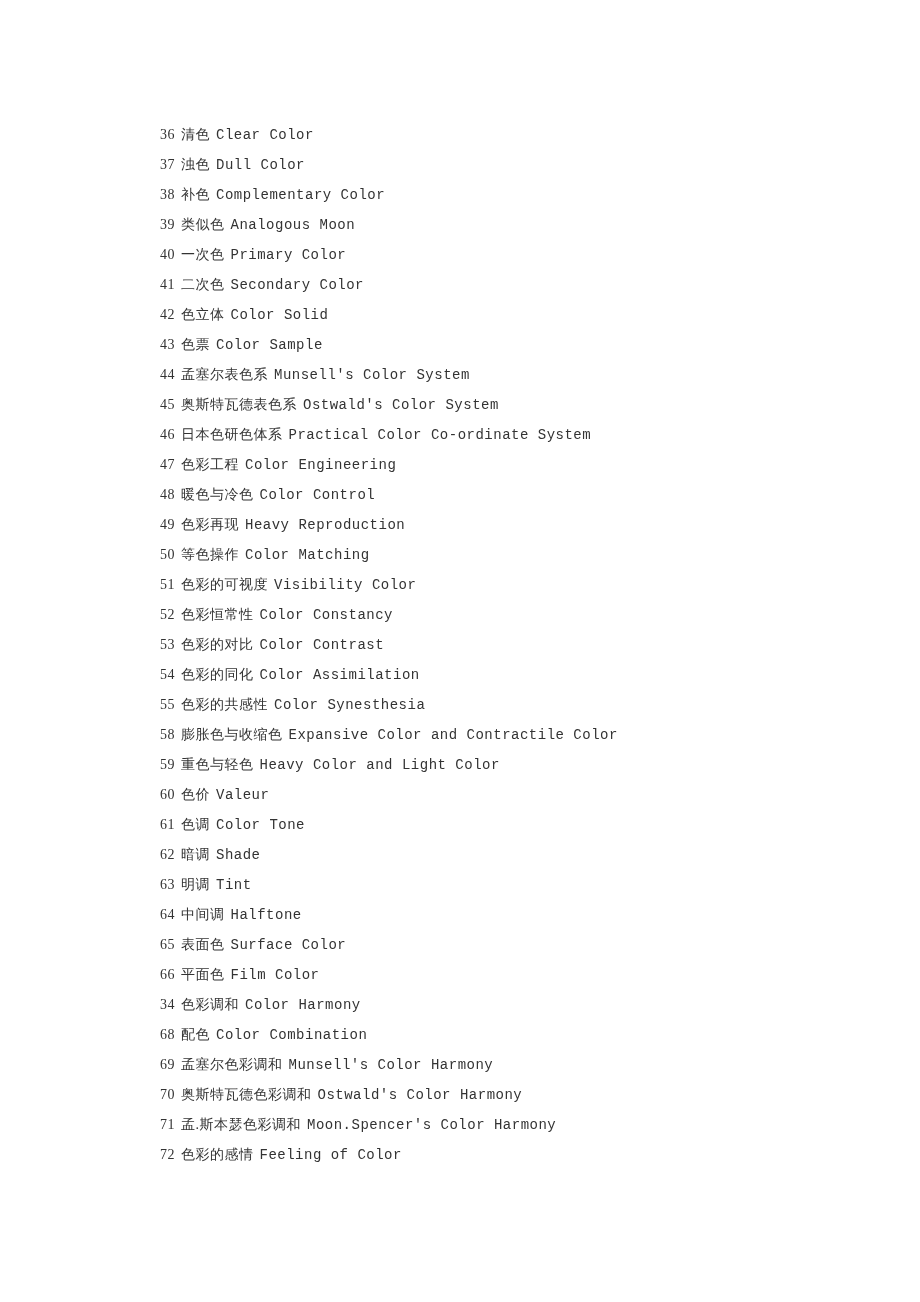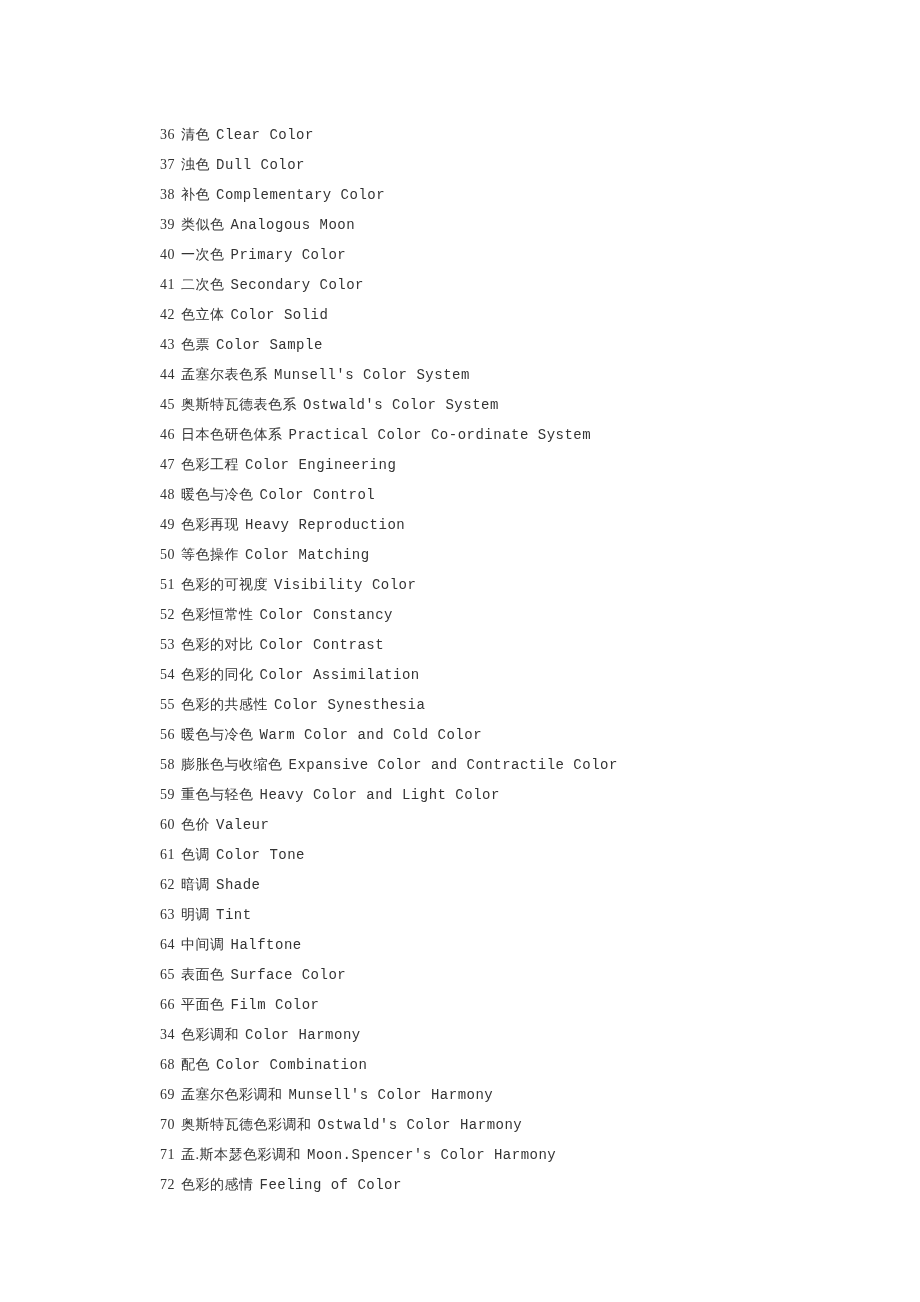--- a/index.html
+++ b/index.html
@@ -50,21 +50,20 @@
     <div class="line"><span class="num">46</span><span class="cn">日本色研色体系</span><span class="en">Practical Color Co-ordinate System</span></div>
     <div class="line"><span class="num">47</span><span class="cn">色彩工程</span><span class="en">Color Engineering</span></div>
     <div class="line"><span class="num">48</span><span class="cn">暖色与冷色</span><span class="en">Color Control</span></div>
     <div class="line"><span class="num">49</span><span class="cn">色彩再现</span><span class="en">Heavy Reproduction</span></div>
     <div class="line"><span class="num">50</span><span class="cn">等色操作</span><span class="en">Color Matching</span></div>
     <div class="line"><span class="num">51</span><span class="cn">色彩的可视度</span><span class="en">Visibility Color</span></div>
     <div class="line"><span class="num">52</span><span class="cn">色彩恒常性</span><span class="en">Color Constancy</span></div>
     <div class="line"><span class="num">53</span><span class="cn">色彩的对比</span><span class="en">Color Contrast</span></div>
     <div class="line"><span class="num">54</span><span class="cn">色彩的同化</span><span class="en">Color Assimilation</span></div>
     <div class="line"><span class="num">55</span><span class="cn">色彩的共感性</span><span class="en">Color Synesthesia</span></div>
-    <div class="line"><span class="num">56</span><span class="cn">暖色与冷色</span><span class="en">Warm Color and Cold Color</span></div>
     <div class="line"><span class="num">58</span><span class="cn">膨胀色与收缩色</span><span class="en">Expansive Color and Contractile Color</span></div>
     <div class="line"><span class="num">59</span><span class="cn">重色与轻色</span><span class="en">Heavy Color and Light Color</span></div>
     <div class="line"><span class="num">60</span><span class="cn">色价</span><span class="en">Valeur</span></div>
     <div class="line"><span class="num">61</span><span class="cn">色调</span><span class="en">Color Tone</span></div>
     <div class="line"><span class="num">62</span><span class="cn">暗调</span><span class="en">Shade</span></div>
     <div class="line"><span class="num">63</span><span class="cn">明调</span><span class="en">Tint</span></div>
     <div class="line"><span class="num">64</span><span class="cn">中间调</span><span class="en">Halftone</span></div>
     <div class="line"><span class="num">65</span><span class="cn">表面色</span><span class="en">Surface Color</span></div>
     <div class="line"><span class="num">66</span><span class="cn">平面色</span><span class="en">Film Color</span></div>
     <div class="line"><span class="num">34</span><span class="cn">色彩调和</span><span class="en">Color Harmony</span></div>

